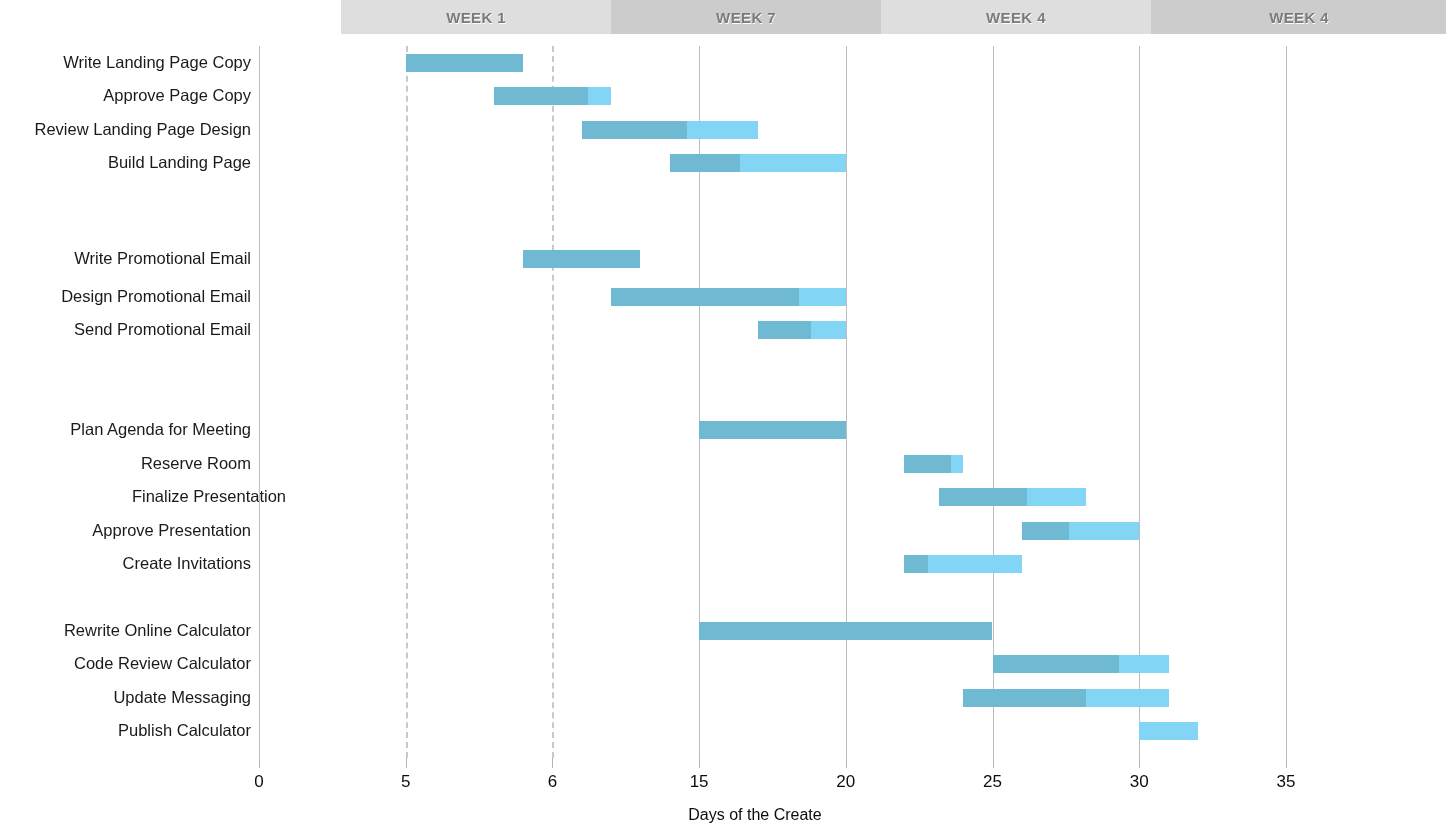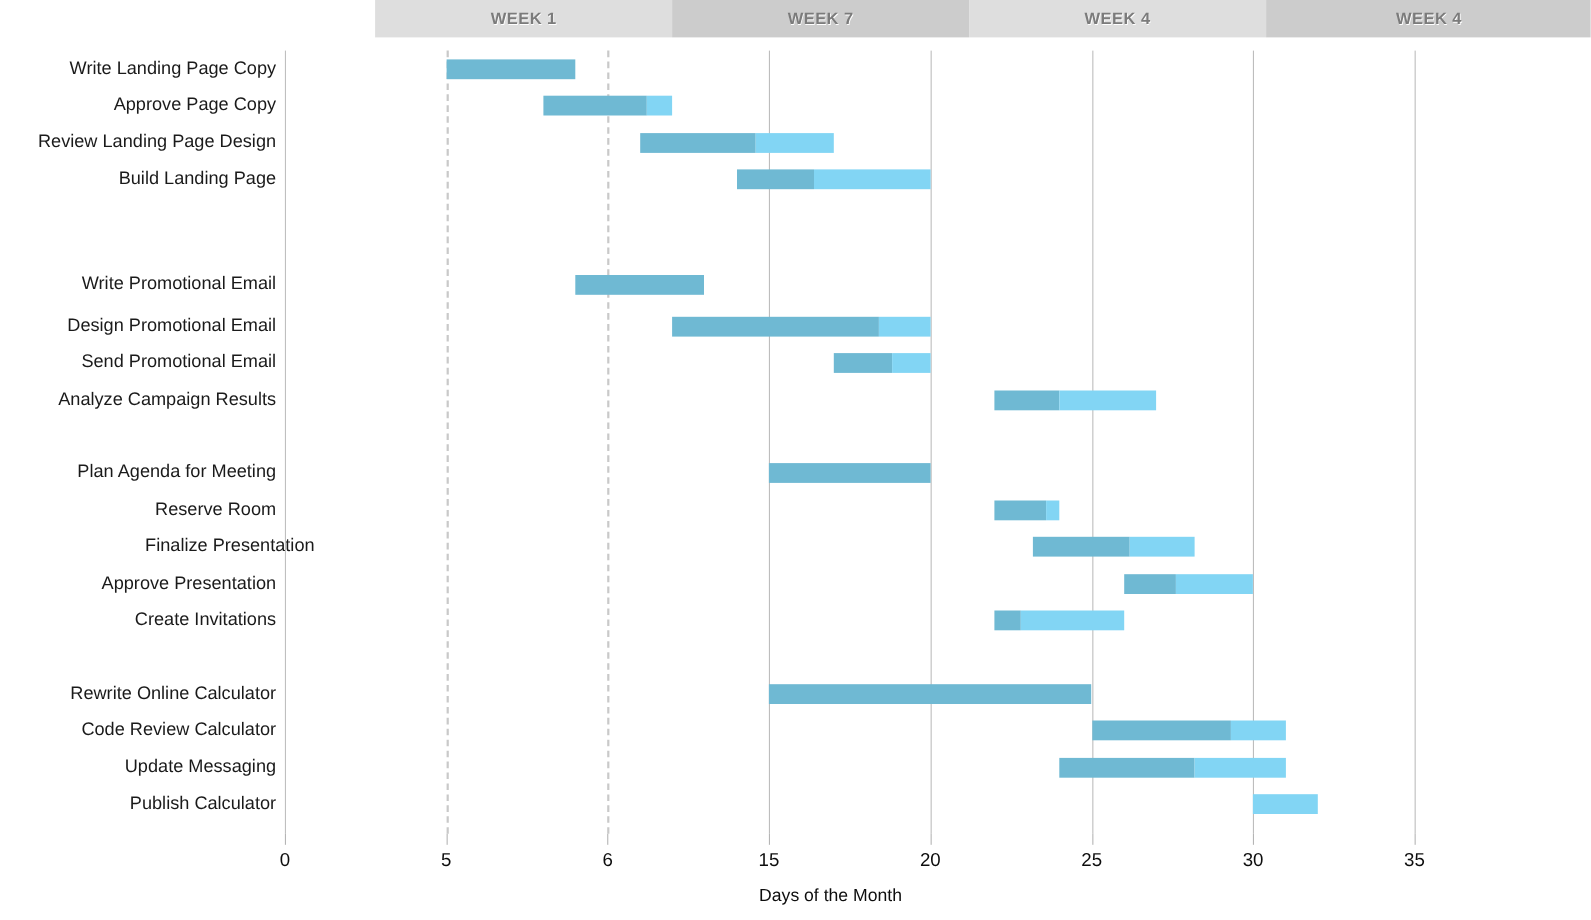--- a/index.html
+++ b/index.html
@@ -199,27 +199,20 @@
           <div class="bar-seg" style="width: 35.208px; background: rgb(130, 213, 244);"></div>
         </div>
       </div>
       <div class="row" style="top: 233.8px;">
         <div class="row-label">Design Promotional Email</div>
         <div class="bar" style="left: 352.08px; width: 234.72px;">
           <div class="bar-seg" style="width: 187.776px; background: rgb(111, 185, 211);"></div>
           <div class="bar-seg" style="width: 46.944px; background: rgb(130, 213, 244);"></div>
         </div>
       </div>
-      <div class="row" style="top: 300.6px;">
-        <div class="row-label">Analyze Campaign Results</div>
-        <div class="bar" style="left: 645.48px; width: 146.7px;">
-          <div class="bar-seg" style="width: 58.68px; background: rgb(111, 185, 211);"></div>
-          <div class="bar-seg" style="width: 88.02px; background: rgb(130, 213, 244);"></div>
-        </div>
-      </div>
       <div class="row" style="top: 334px;"></div>
       <div class="row" style="top: 367.4px;">
         <div class="row-label">Plan Agenda for Meeting</div>
         <div class="bar" style="left: 440.1px; width: 146.7px;">
           <div class="bar-seg" style="width: 146.7px; background: rgb(111, 185, 211);"></div>
         </div>
       </div>
       <div class="row" style="top: 400.8px;">
         <div class="row-label">Reserve Room</div>
         <div class="bar" style="left: 645.48px; width: 58.68px;">
@@ -274,21 +267,21 @@
         <div class="bar" style="left: 880.2px; width: 58.68px;">
           <div class="bar-seg" style="width: 58.68px; background: rgb(130, 213, 244);"></div>
         </div>
       </div>
     </div>
 
   <div id="axis-line-y"></div>
 
   <div id="x-axis">
     <div id="x-axis-title">
-      <span id="x-axis-title-inner">Days of the Month</span>
+      <span id="x-axis-title-inner">Days of the Create</span>
     </div>
   <div class="tick-mark" style="left: 259px;"></div>
       <div class="tick-label" style="left: 259px;">0</div>
       <div class="tick-mark" style="left: 405.7px;"></div>
       <div class="tick-label" style="left: 405.7px;">5</div>
       <div class="tick-mark" style="left: 552.4px;"></div>
       <div class="tick-label" style="left: 552.4px;">6</div>
       <div class="tick-mark" style="left: 699.1px;"></div>
       <div class="tick-label" style="left: 699.1px;">15</div>
       <div class="tick-mark" style="left: 845.8px;"></div>

